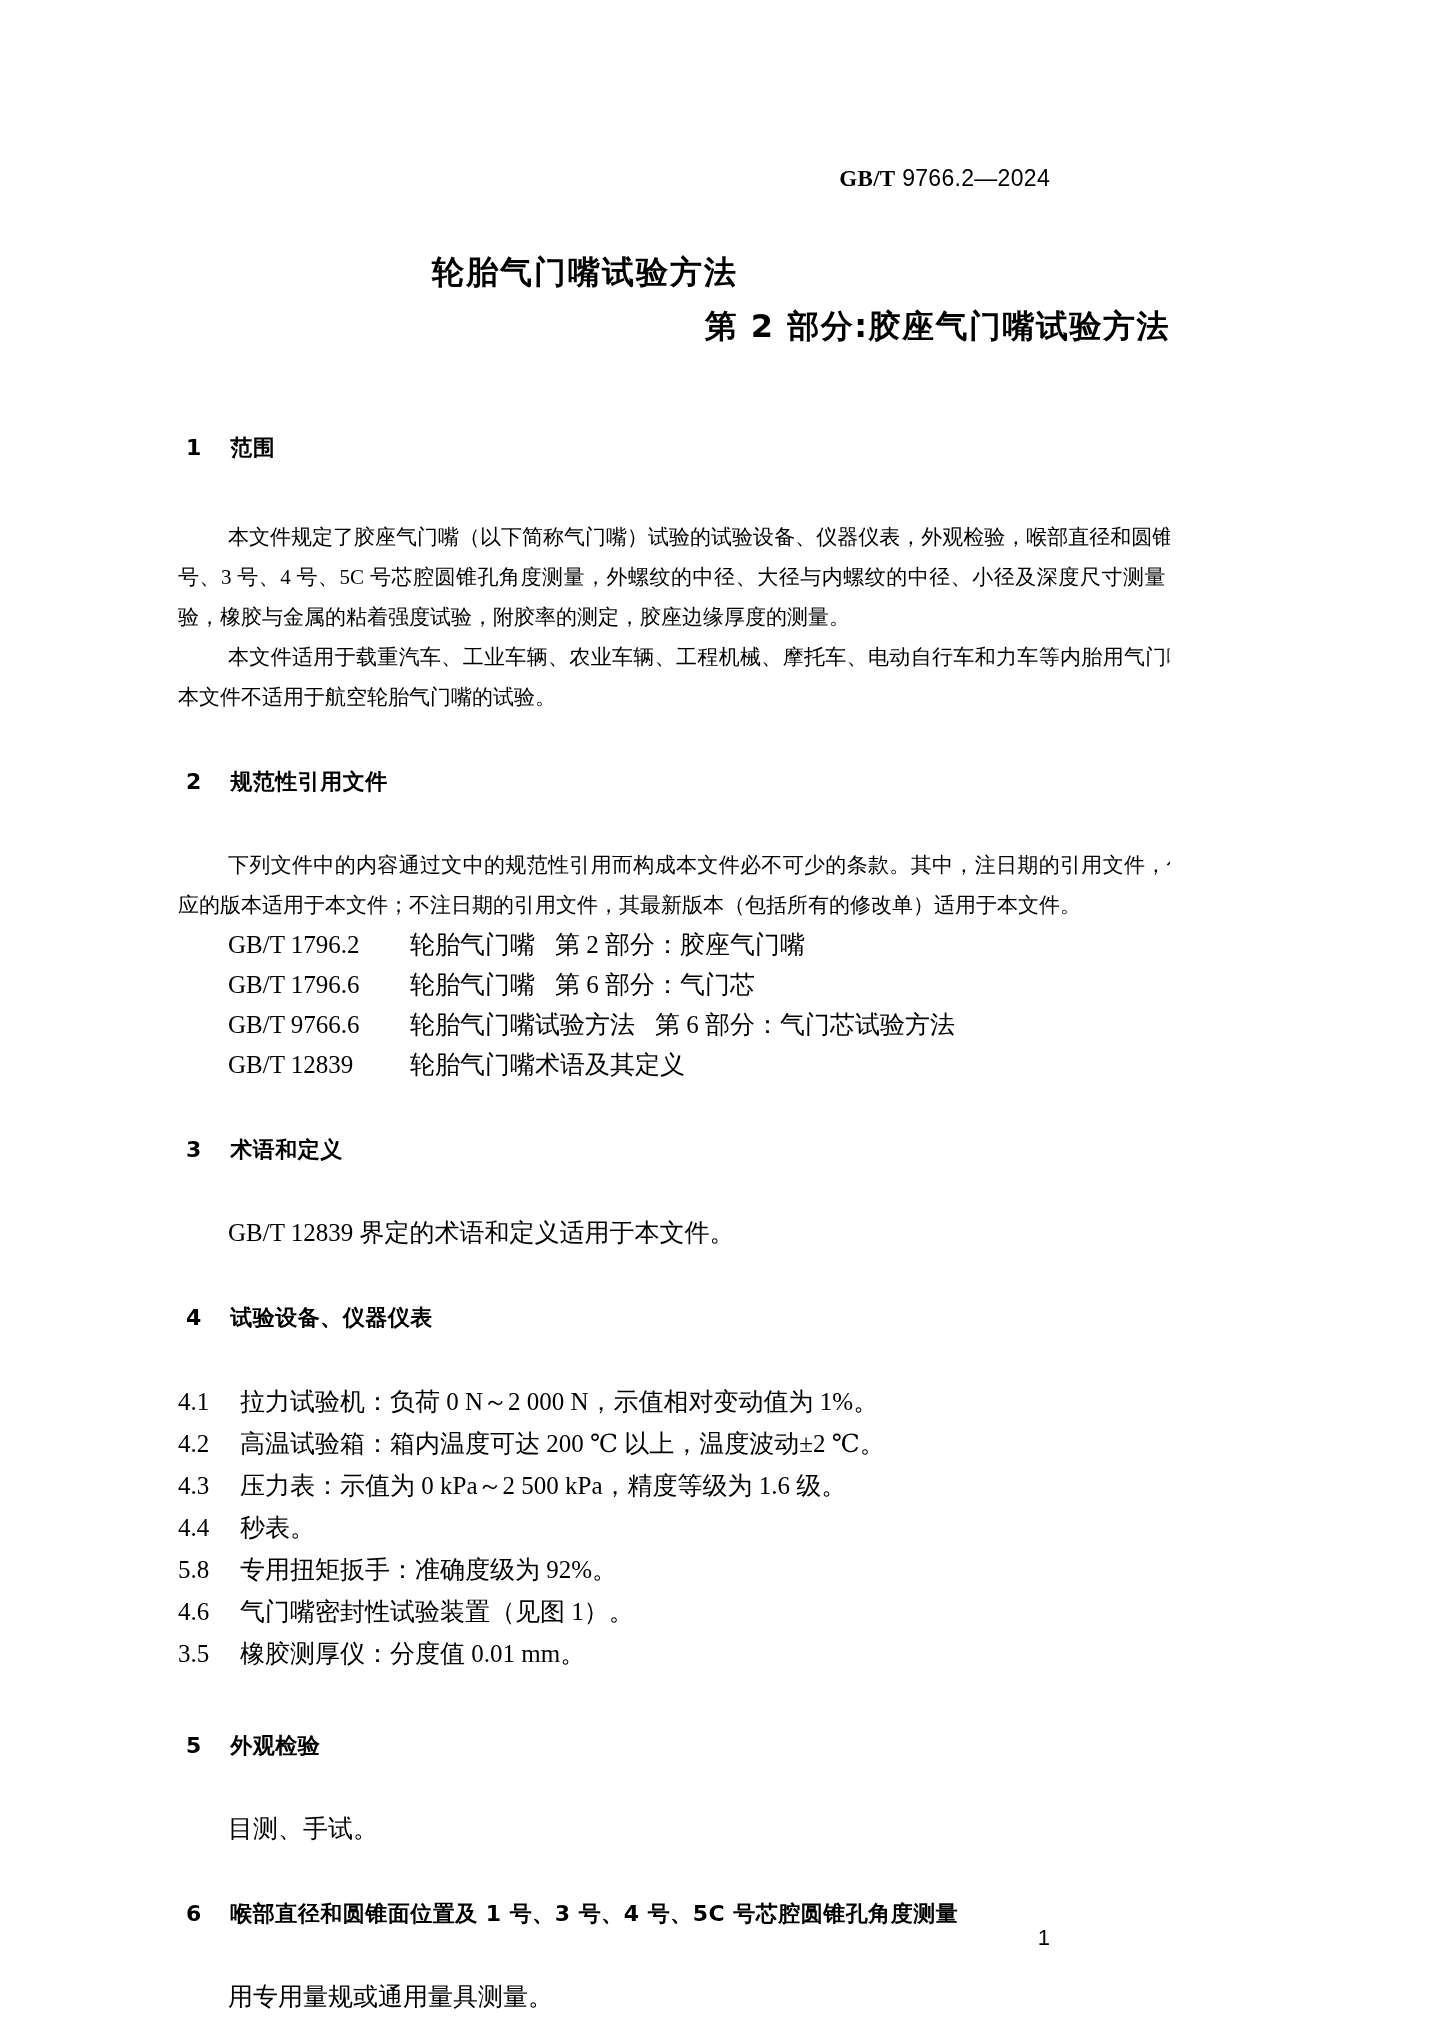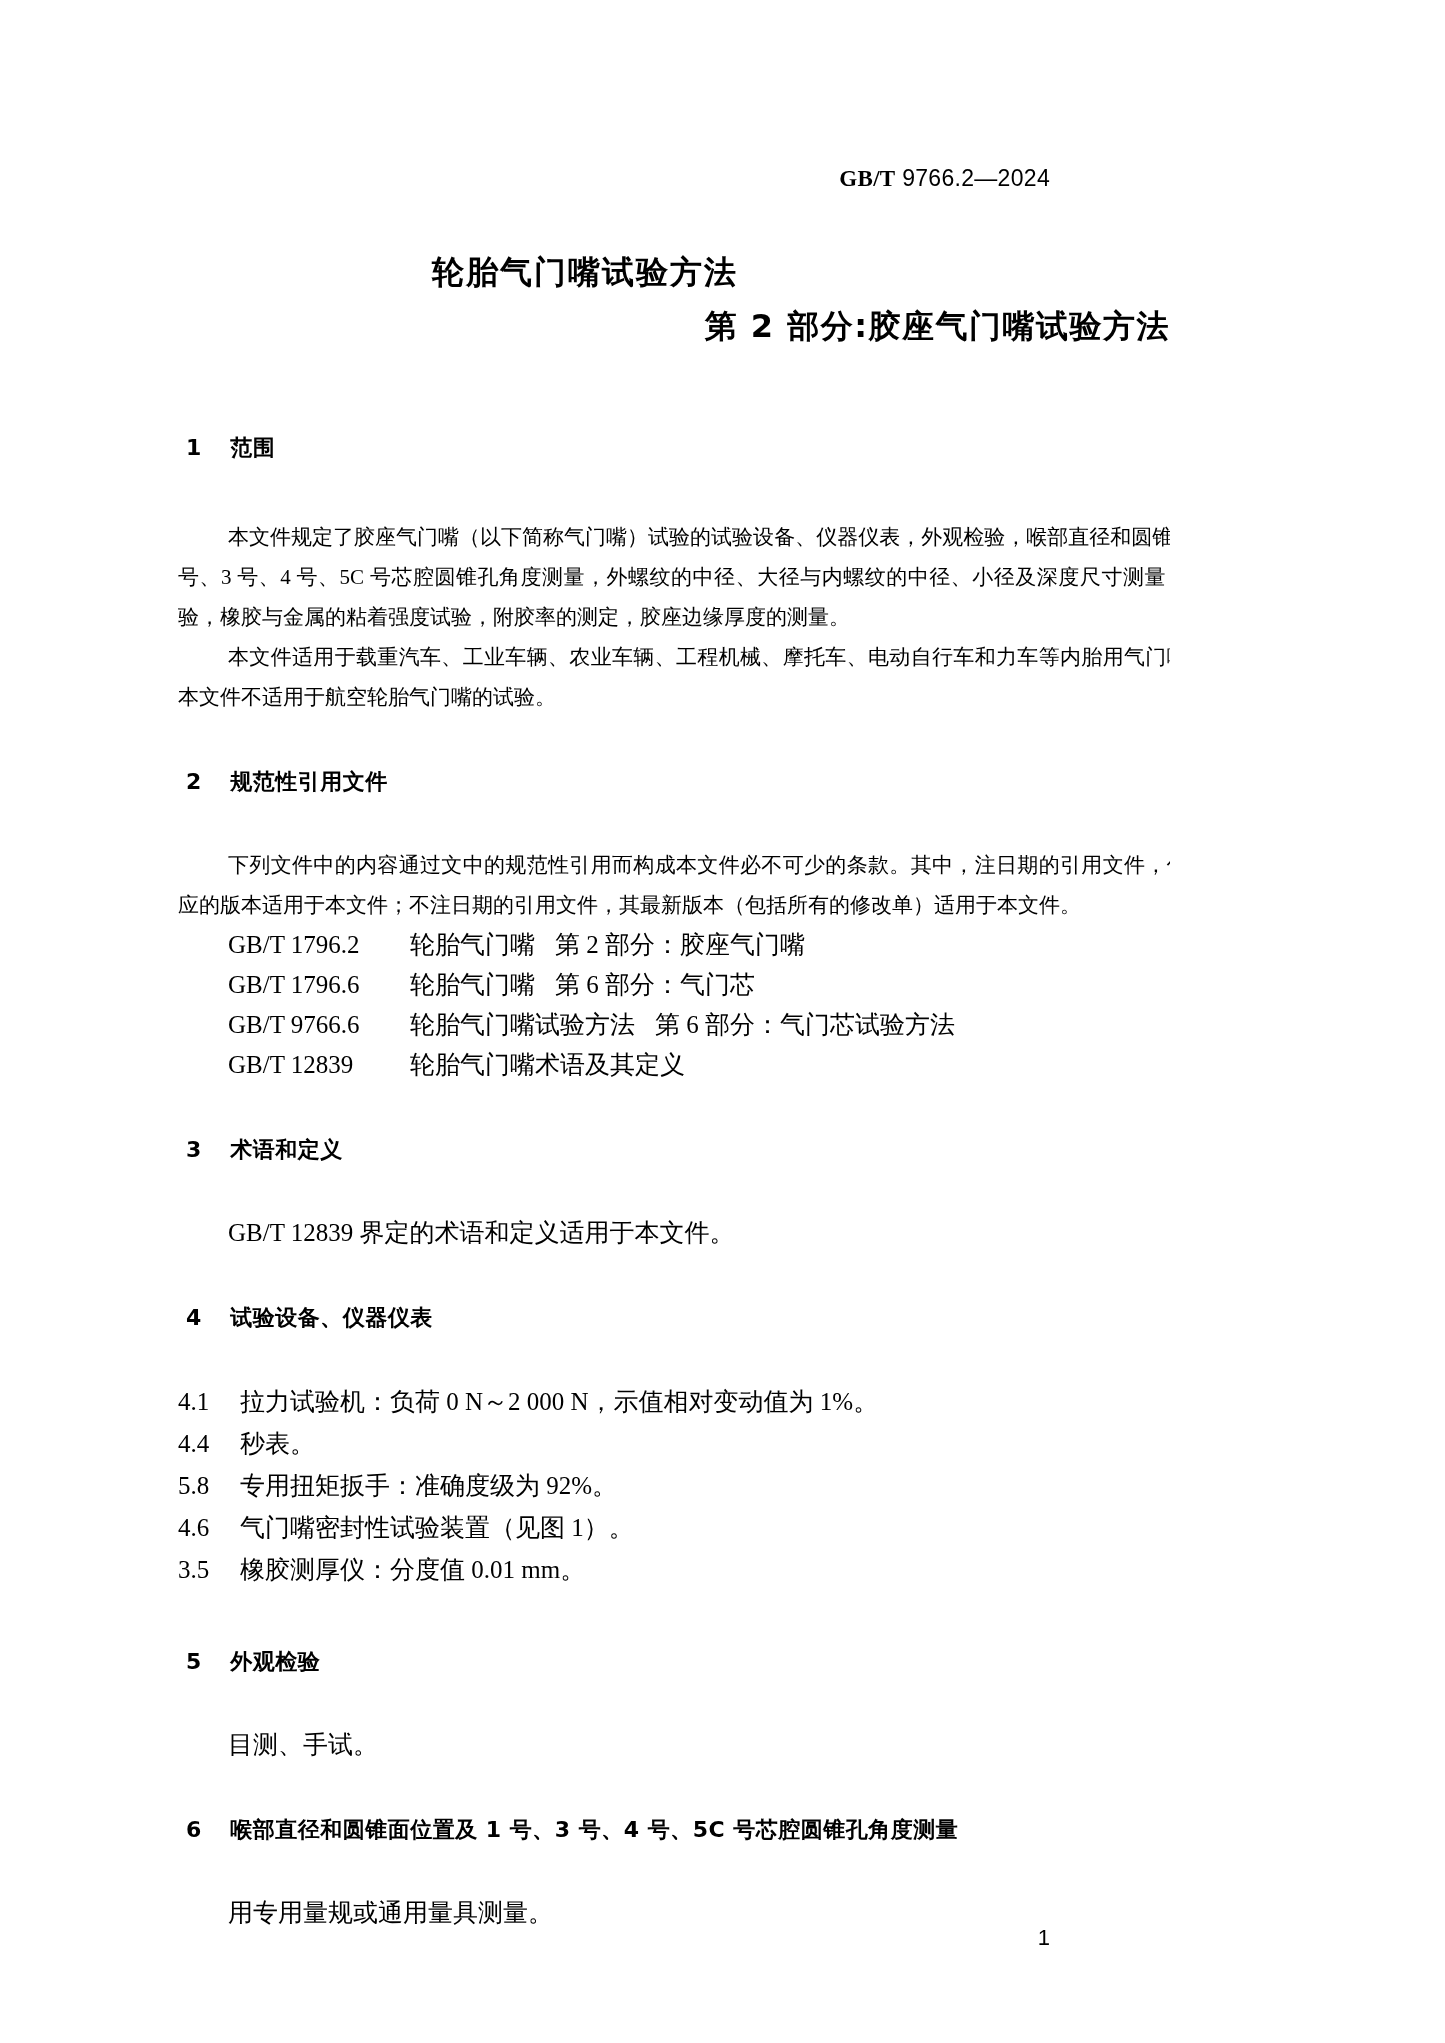--- a/index.html
+++ b/index.html
@@ -188,20 +188,26 @@
     <h2 class="section">
       <span class="num">4</span>
       <span>试验设备、仪器仪表</span>
     </h2>
     <div class="sp-after-h-2"></div>
 
     <div class="clause">
       <span class="cnum">4.1</span><span>拉力试验机：负荷 0 N～2 000 N，示值相对变动值为 1%。</span>
     </div>
     <div class="clause">
+      <span class="cnum">4.2</span><span>高温试验箱：箱内温度可达 200 ℃ 以上，温度波动±2 ℃。</span>
+    </div>
+    <div class="clause">
+      <span class="cnum">4.3</span><span>压力表：示值为 0 kPa～2 500 kPa，精度等级为 1.6 级。</span>
+    </div>
+    <div class="clause">
       <span class="cnum">4.4</span><span>秒表。</span>
     </div>
     <div class="clause">
       <span class="cnum">5.8</span><span>专用扭矩扳手：准确度级为 92%。</span>
     </div>
     <div class="clause">
       <span class="cnum">4.6</span><span>气门嘴密封性试验装置（见图 1）。</span>
     </div>
     <div class="clause">
       <span class="cnum">3.5</span><span>橡胶测厚仪：分度值 0.01 mm。</span>

